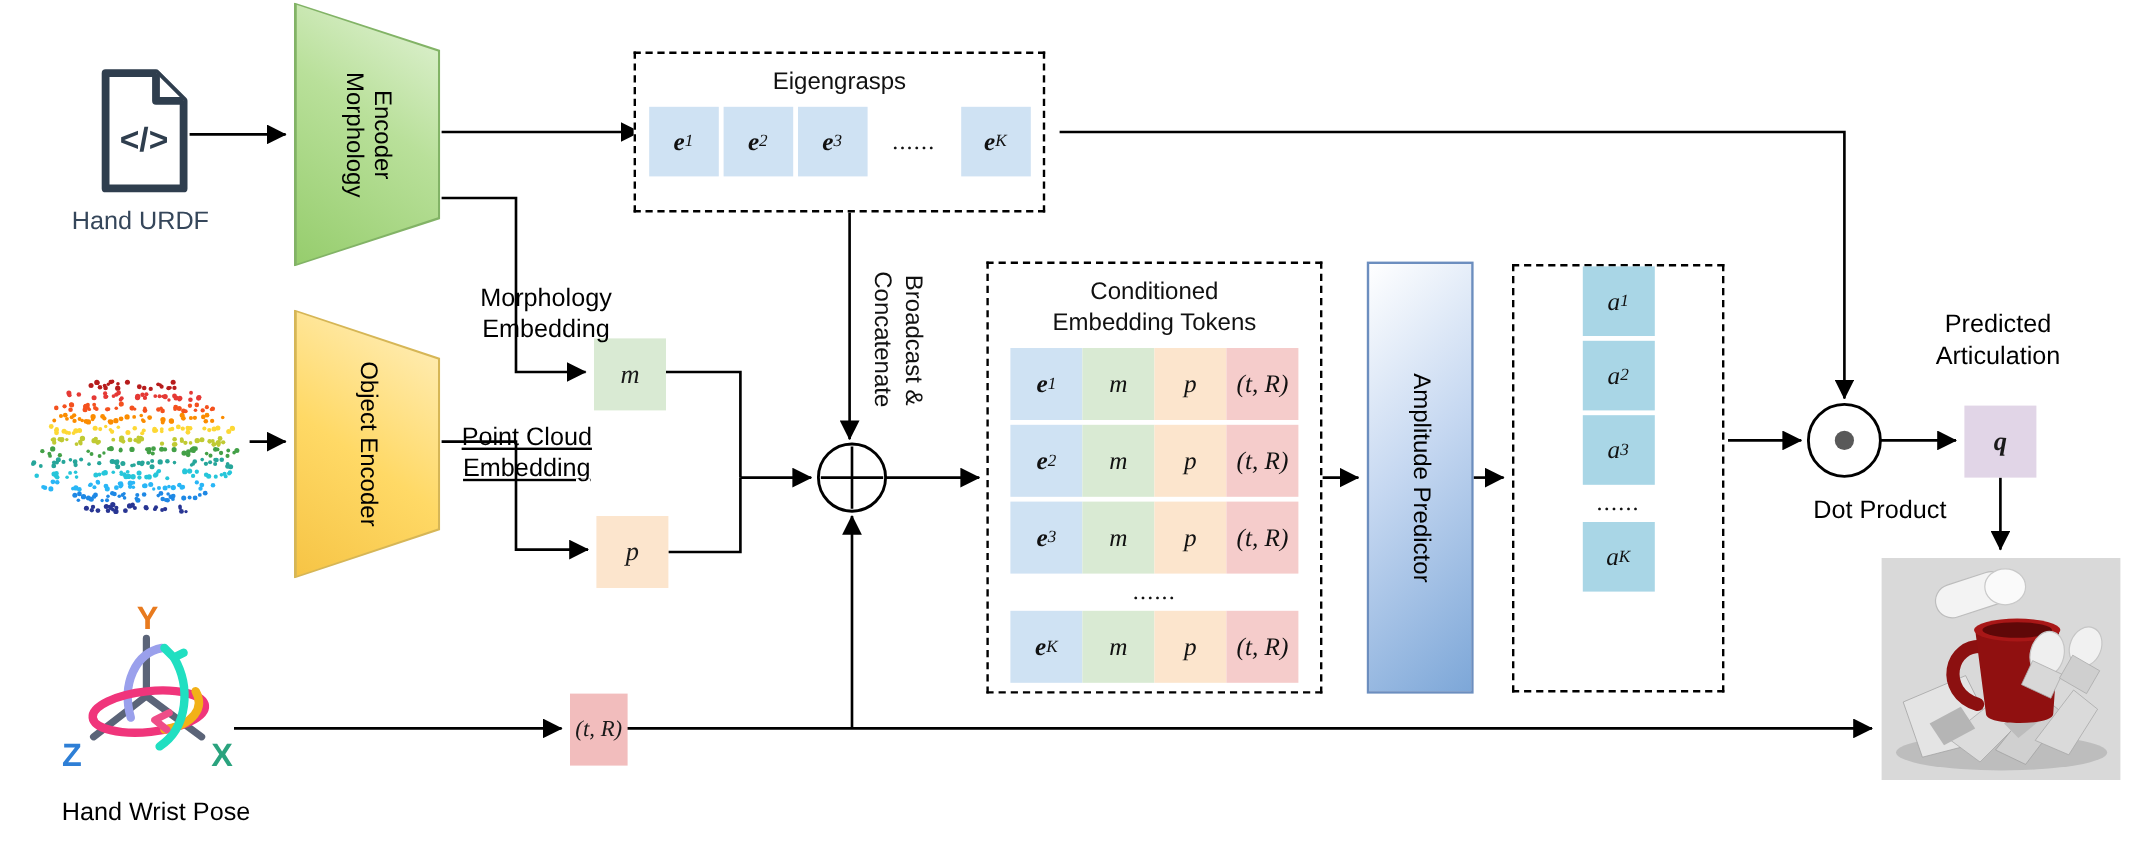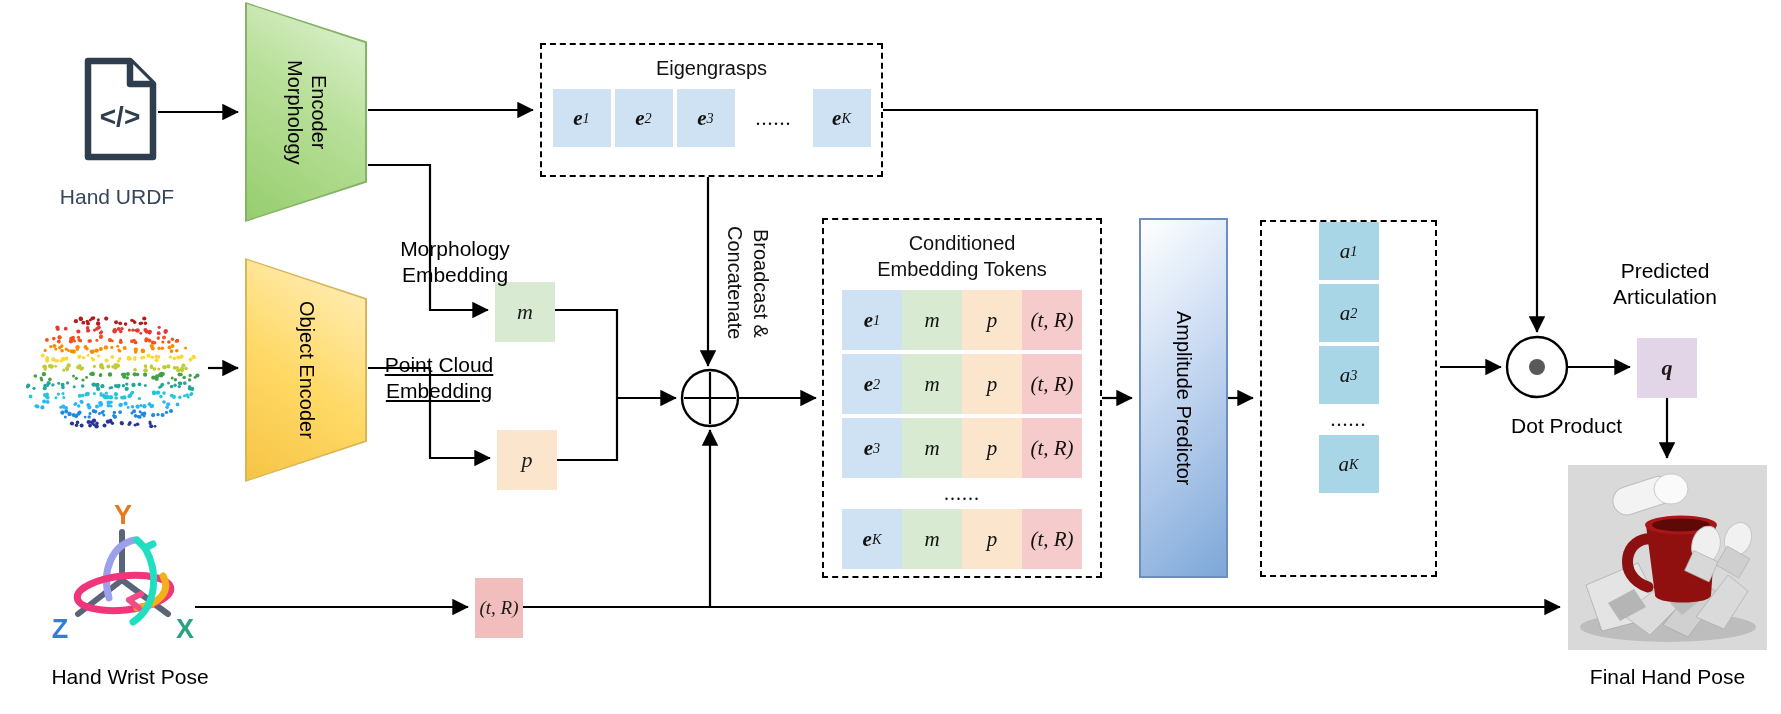--- a/index.html
+++ b/index.html
@@ -6,21 +6,21 @@
   .canvas{
     position:relative;width:1781px;height:714px;background:#ffffff;
     font-family:"Liberation Sans",sans-serif;color:#111;overflow:hidden;
   }
   .abs{position:absolute;}
   svg{display:block;}
   
   #wires{position:absolute;left:0;top:0;z-index:1;}
   
   .lbl{position:absolute;text-align:center;font-size:21px;line-height:1.25;color:#000;z-index:3;}
-  .lbl.slate{color:#35465a;margin-top:12px;}
+  .lbl.slate{color:#35465a;}
   
   .trap{position:absolute;z-index:2;}
   .trap .edge{position:absolute;inset:0;clip-path:polygon(0 0,100% 18%,100% 82%,0 100%);}
   .trap .fill{position:absolute;inset:2px;clip-path:polygon(0 0,100% 18%,100% 82%,0 100%);}
   .trap.green .edge{background:#82b366;}
   .trap.green .fill{background:linear-gradient(35deg,#96cd6d 0%,#b9e09a 55%,#e3f3d8 100%);}
   .trap.yellow .edge{background:#d6b656;}
   .trap.yellow .fill{background:linear-gradient(35deg,#f6c445 0%,#ffd966 45%,#fff0c2 100%);}
   .vtext{position:absolute;inset:0;display:flex;align-items:center;justify-content:center;
          font-size:20px;line-height:1.18;color:#000;}
@@ -603,21 +603,21 @@
 
   <div class="lbl" style="left:364px;top:352px;width:150px;text-decoration:underline;">Point Cloud Embedding</div>
   <div class="embox" style="left:497px;top:430px;width:60px;height:60px;background:#fce5cd;">p</div>
 
   <div class="embox" style="left:475px;top:578px;width:48px;height:60px;background:#f2bdbd;font-size:19px;">(t, R)</div>
 
   <div class="abs" style="left:722px;top:203px;height:160px;z-index:3;display:flex;align-items:center;">
     <span class="vrl" style="height:160px;font-size:20px;line-height:1.3;">Broadcast &amp; Concatenate</span>
   </div>
 
-  <div class="dashbox" style="left:540px;top:43px;width:343px;height:134px;">
+  <div class="dashbox" style="left:528px;top:43px;width:343px;height:134px;">
     <div class="boxtitle">Eigengrasps</div>
     <div id="eg-tokens">
         <div class="tok">
           <span class="b">e</span>
           <sub>1</sub>
         </div>
         <div class="tok">
           <span class="b">e</span>
           <sub>2</sub>
         </div>
@@ -725,15 +725,14 @@
       <g transform="rotate(-18 77 30)">
         <rect x="44" y="16" width="62" height="28" rx="14" fill="#f3f3f3" stroke="#bdbdbd" stroke-width="1"></rect>
       </g>
       <ellipse cx="103" cy="24" rx="17" ry="15" fill="#fafafa" stroke="#c9c9c9" stroke-width="1"></ellipse>
       <ellipse cx="138" cy="80" rx="14" ry="19" transform="rotate(14 138 80)" fill="#efefef" stroke="#c6c6c6" stroke-width="1"></ellipse>
       <ellipse cx="170" cy="74" rx="13" ry="17" transform="rotate(22 170 74)" fill="#f1f1f1" stroke="#c6c6c6" stroke-width="1"></ellipse>
       <rect x="120" y="90" width="27" height="22" transform="rotate(25 133 101)" fill="#d8d8d8" stroke="#ababab" stroke-width="0.6"></rect>
       <rect x="152" y="86" width="26" height="22" transform="rotate(30 165 97)" fill="#cfcfcf" stroke="#ababab" stroke-width="0.6"></rect>
     </svg>
   </div>
-  <div class="lbl" style="left:1568px;top:664px;width:199px;">Final Hand Pose</div>
 
 </div>
 
 </body></html>

